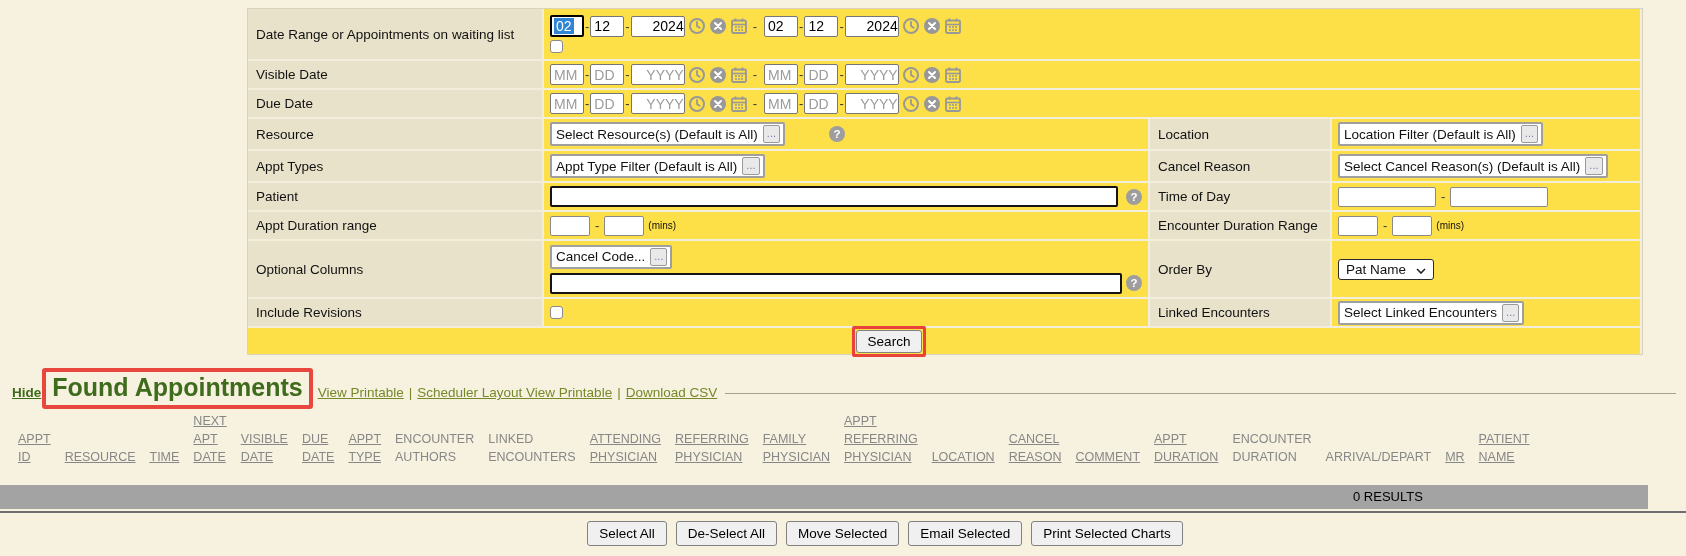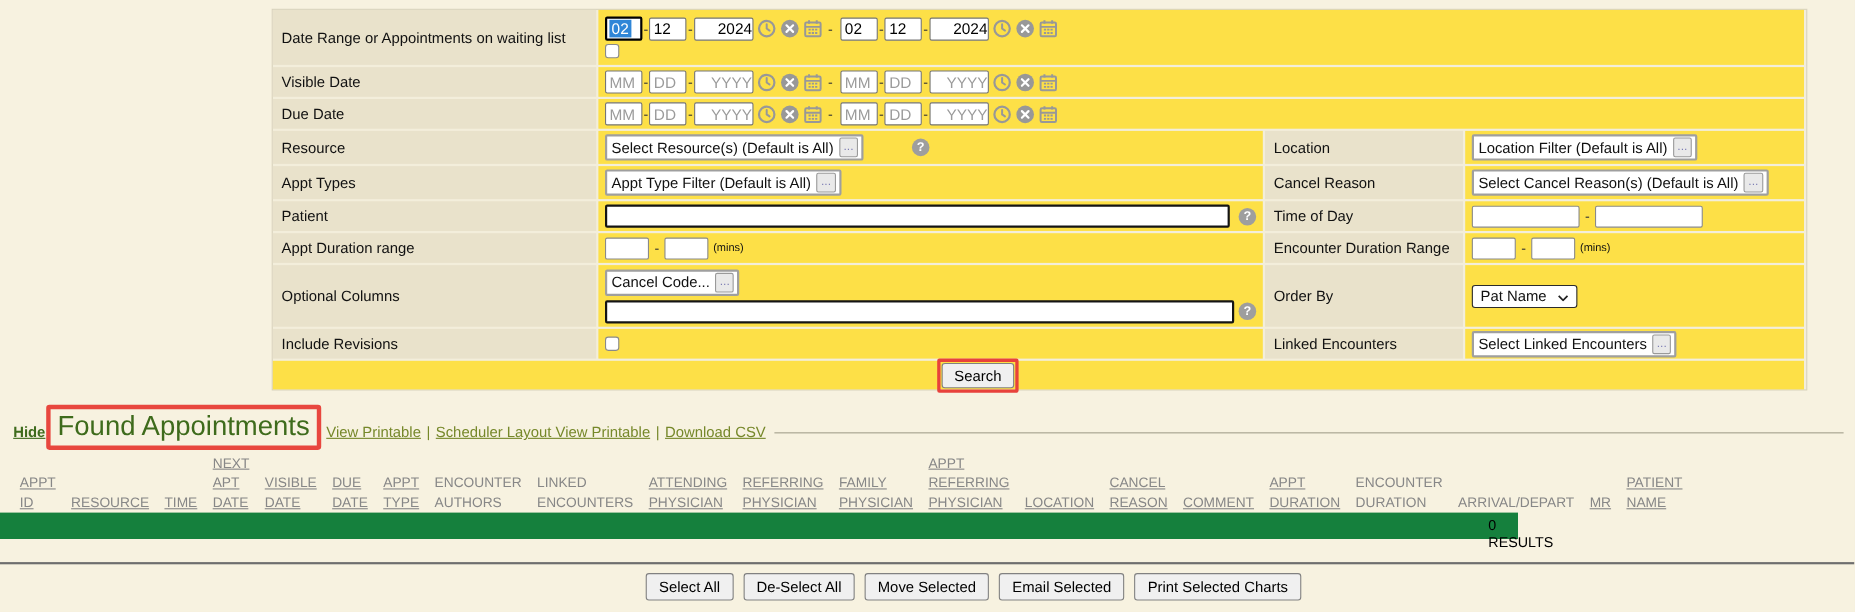--- a/index.html
+++ b/index.html
@@ -67,32 +67,32 @@
             transform:translateX(-55px); }
   .btn { font-family:inherit; font-size:13.5px; color:#000; background:#f0f0f0;
          border:1px solid #818181; border-radius:3px; padding:3px 11px; cursor:pointer; white-space:nowrap; }
 
   
   .legend-row { position:absolute; left:12px; top:368px; right:8px;
                 display:flex; align-items:flex-end; }
   .hide-link { font-size:13.5px; font-weight:bold; color:#3e6b1c; text-decoration:underline;
                margin:0 1px 9px 0; cursor:pointer; }
   .title-box { border:4px solid #e8473e; border-radius:3px; padding:1px 6px 3px 6px; }
-  .fa-title { font-size:25px; font-weight:normal; color:#3e6b1c; white-space:nowrap; }
+  .fa-title { font-size:25px; font-weight:bold; color:#3e6b1c; white-space:nowrap; }
   .plinks { display:flex; align-items:center; margin:0 0 9px 5px; font-size:13.5px; }
   .plink { color:#76882a; text-decoration:underline; cursor:pointer; white-space:nowrap; }
   .psep { color:#76882a; margin:0 5px; }
   .legend-line { flex:1; border-top:1px solid #a3a08c; margin:0 2px 15px 8px; }
 
   .col-headers { position:absolute; left:18px; top:412px; display:flex; align-items:flex-end;
                  gap:14px; font-size:12.5px; color:#878787; line-height:1.45; }
   .col { white-space:pre-line; }
   .col.sort { text-decoration:underline; cursor:pointer; }
 
-  .count-row { position:absolute; left:0; top:466px; width:1380px; height:24px; background:#15803d; }
+  .count-row { position:absolute; left:0; top:485px; width:1648px; height:24px; background:#a3a3a3; }
   .count-text { position:absolute; left:1353px; top:4px; font-size:13px; color:#000; }
   .divider { position:absolute; left:0; top:511px; width:1686px; height:2px; background:#6e6e6e; }
 
   .actions { position:absolute; left:0; top:521px; width:1686px; display:flex;
              justify-content:center; gap:9px; padding-left:84px; }
   .actions .btn { padding:4px 11px; }
 </style>
 </head>
 <body>
 

